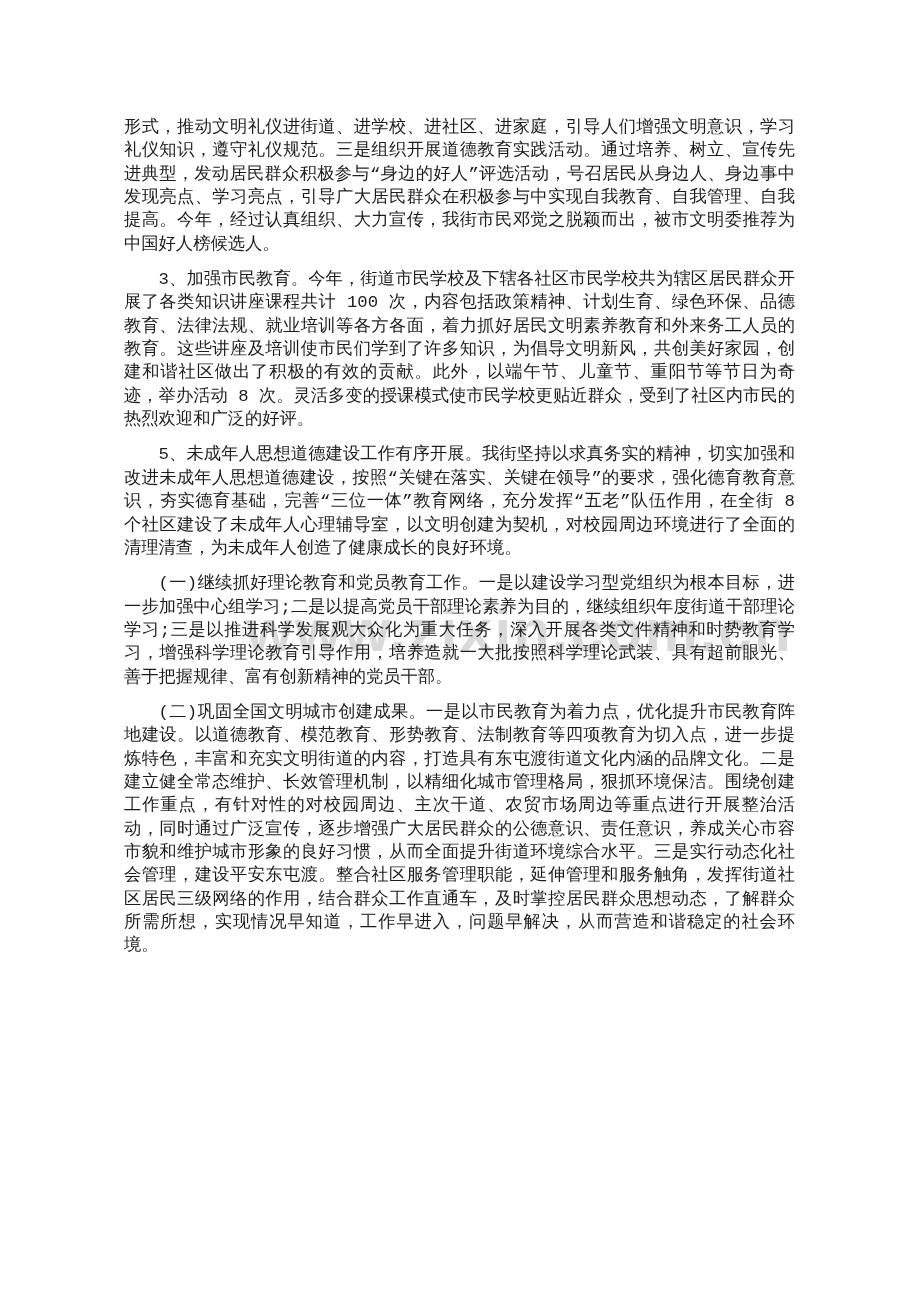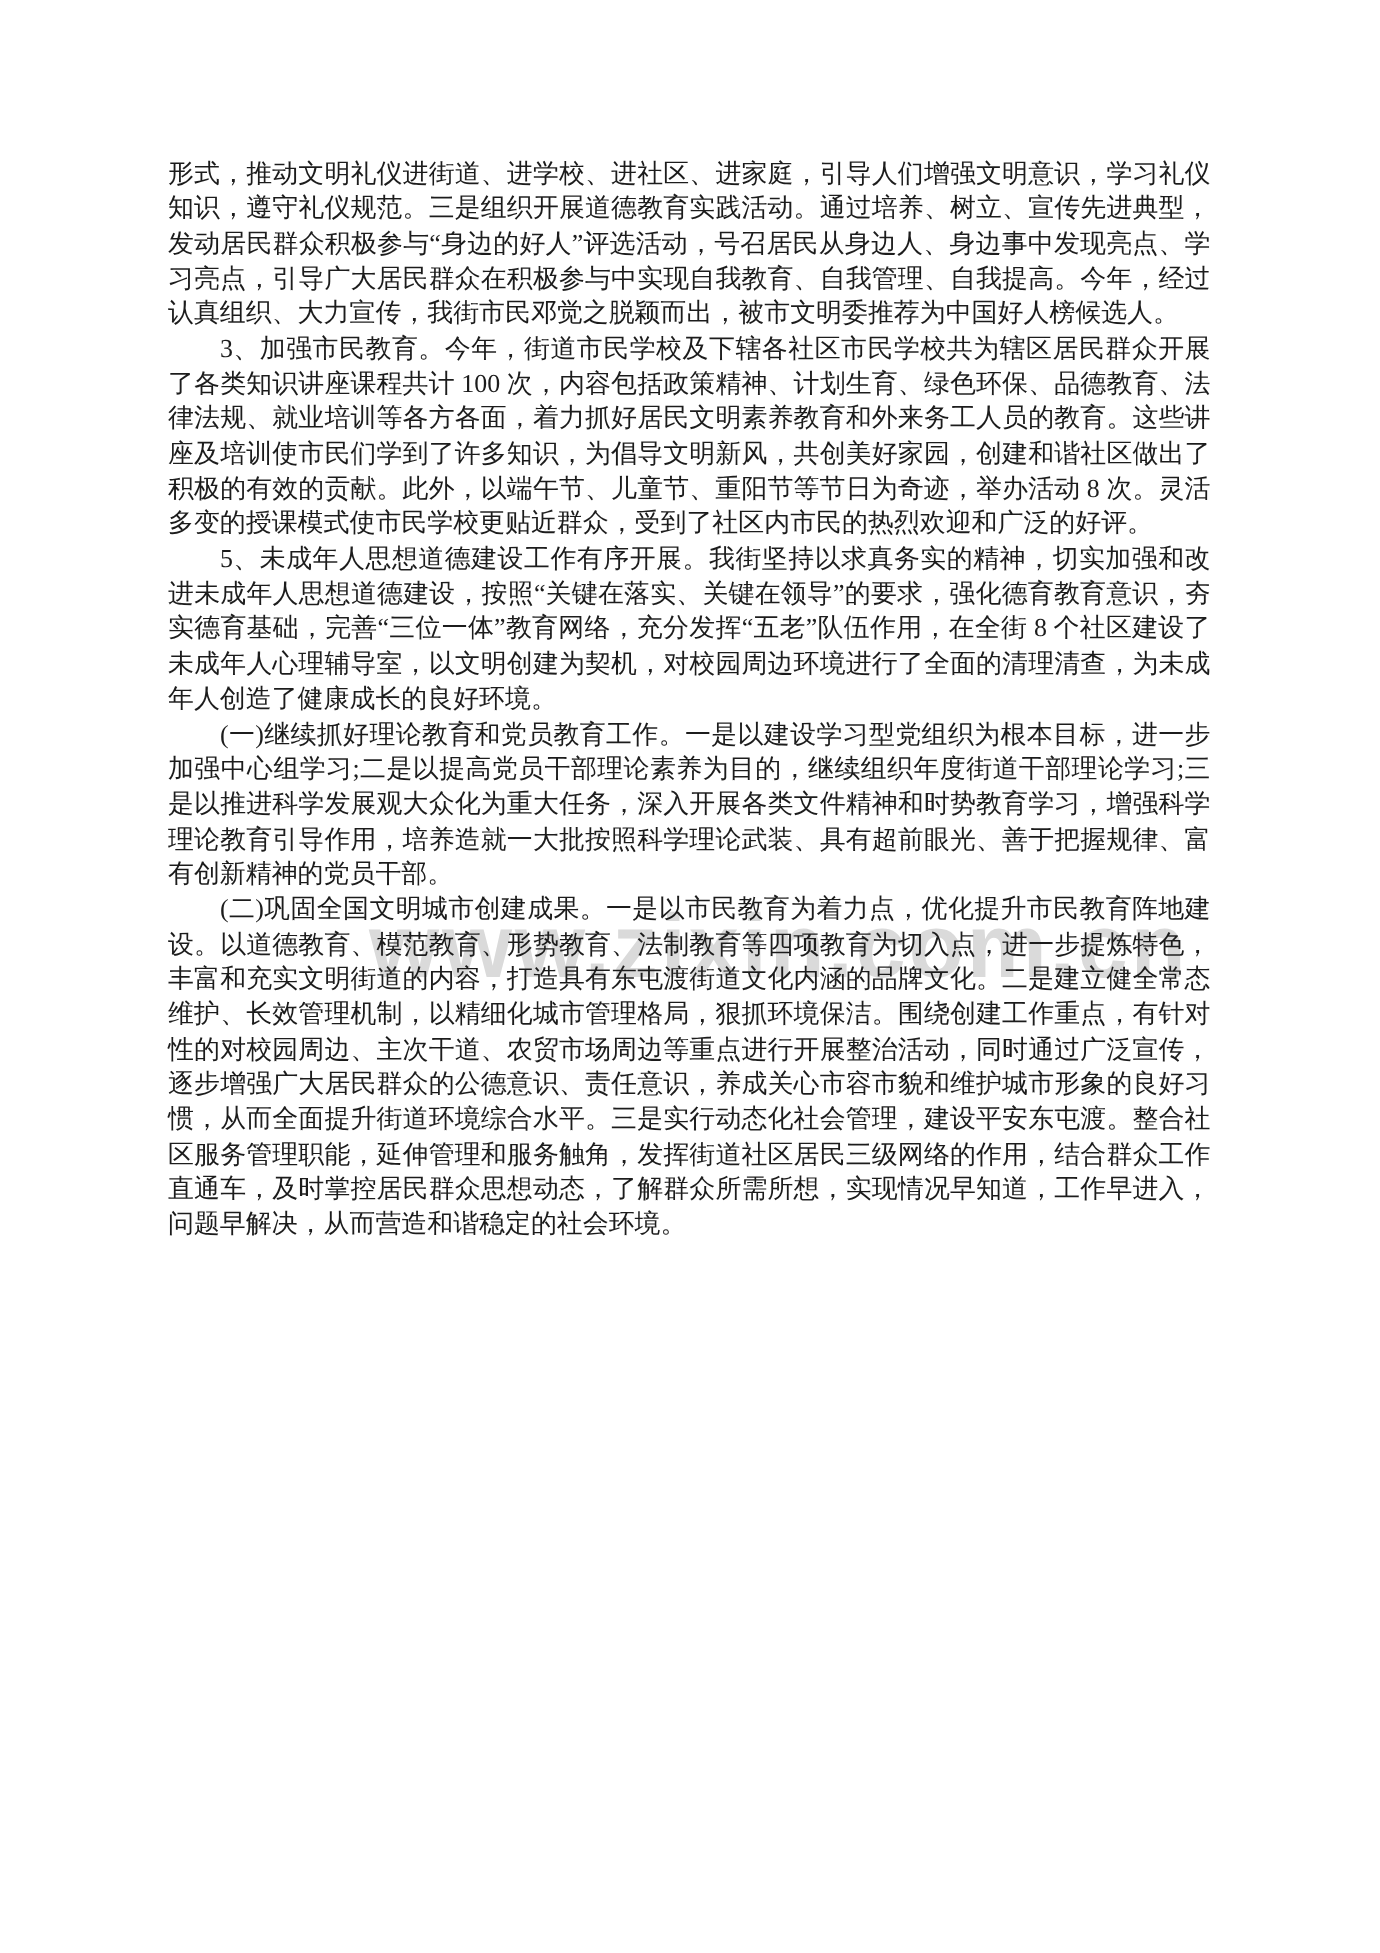--- a/index.html
+++ b/index.html
@@ -41,22 +41,23 @@
     top: 104px;
     width: 695px;
     z-index: 1;
     color: #1c1c1c;
     font-size: 17.3px;
     line-height: 23.35px;
     text-align: justify;
     text-justify: inter-ideograph;
   }
   .text-block p {
-    margin: 0;
+    margin: 12px;
     padding: 0;
+    font-family: Liberation Mono, monospace;
   }
   .text-block p.indent {
     text-indent: 2em;
   }
 </style>
 </head>
 <body>
 
 <div class="doc-page">
 

